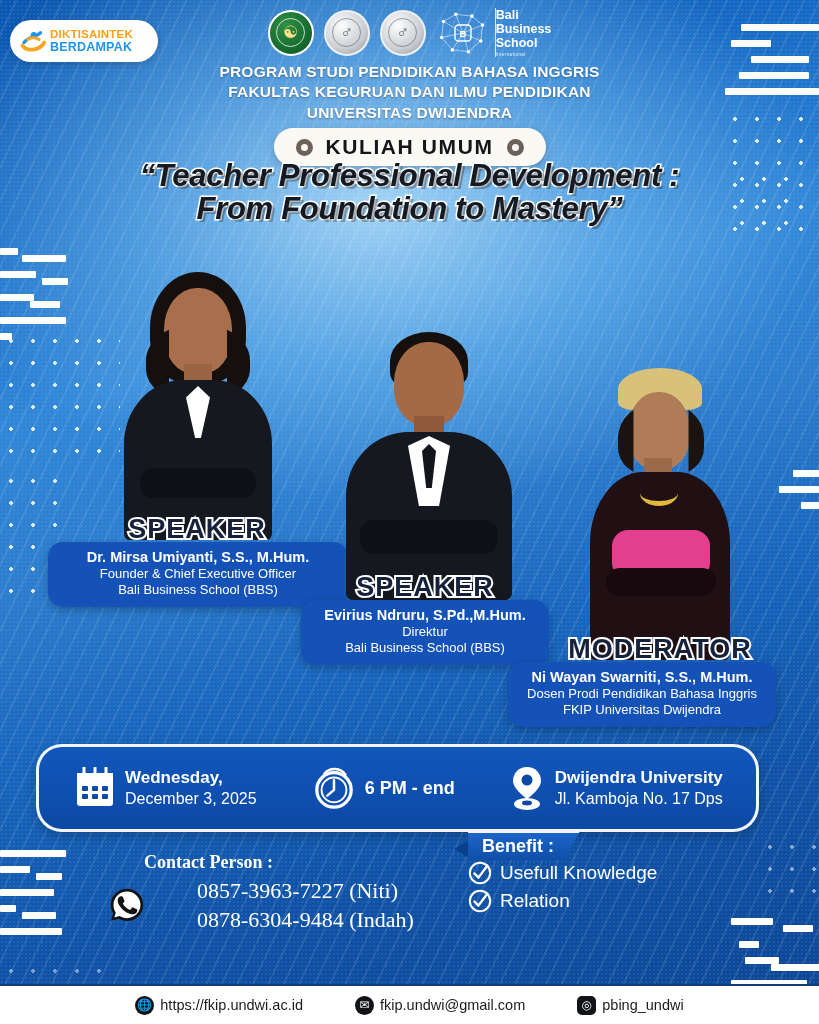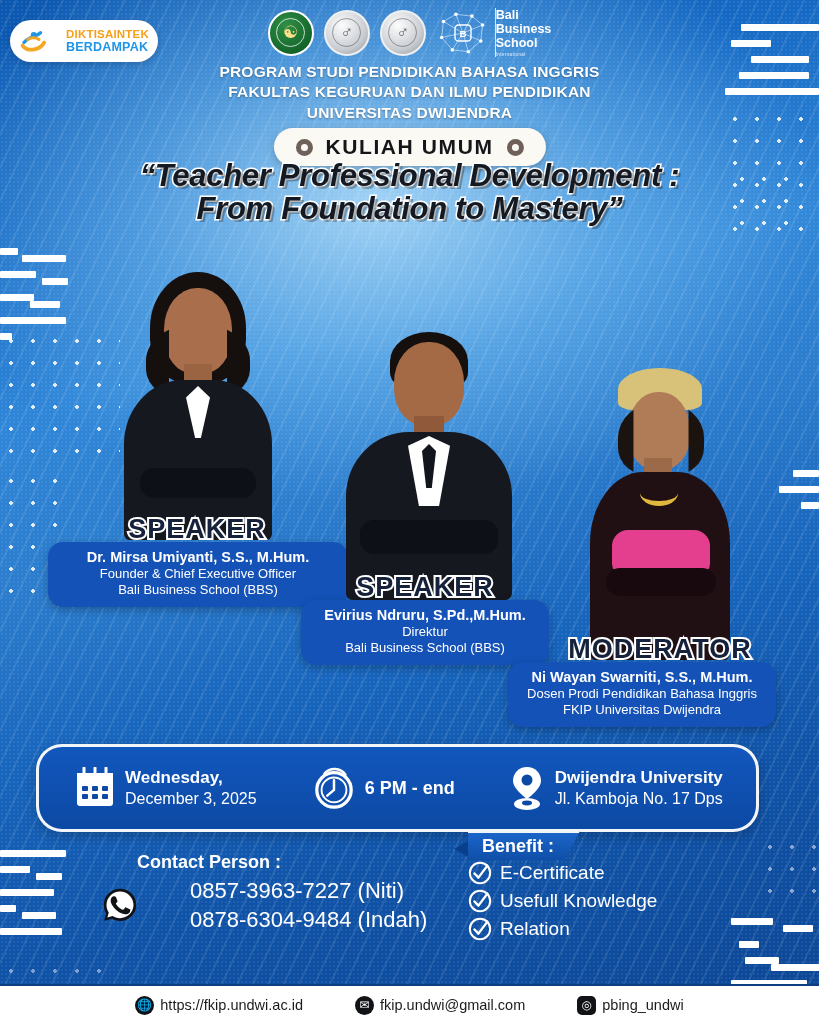--- a/index.html
+++ b/index.html
@@ -30,21 +30,21 @@
   
   .dotgrid{position:absolute;background-image:radial-gradient(#ffffff 1.6px, rgba(255,255,255,0) 1.7px);background-size:22px 22px;opacity:.85;}
 
   
   .bars{position:absolute;}
   .bars i{display:block;height:7px;background:#ffffff;border-radius:1px;margin-bottom:9px;}
 
   
   .diktilogo{
     position:absolute;left:10px;top:20px;width:148px;height:42px;
-    background:#ffffff;border-radius:22px;display:flex;align-items:center;gap:18px;padding:0 8px;
+    background:#ffffff;border-radius:22px;display:flex;align-items:center;gap:2px;padding:0 8px;
     box-shadow:0 2px 6px rgba(0,0,0,.18);
   }
   .dl-mark{width:30px;height:30px;border-radius:50%;background:#ffffff;position:relative;flex:0 0 auto;}
   .dl-txt{line-height:1.0;}
   .dl-txt .l1{font-size:11.5px;font-weight:bold;color:#f6a01a;letter-spacing:.2px;}
   .dl-txt .l2{font-size:12.5px;font-weight:bold;color:#2196e8;letter-spacing:.2px;}
 
   .logos{position:absolute;left:0;right:0;top:8px;display:flex;justify-content:center;align-items:center;gap:10px;}
   .seal{width:46px;height:46px;border-radius:50%;display:flex;align-items:center;justify-content:center;}
   .seal.green{background:radial-gradient(circle at 38% 32%,#2f8f45,#14662b 70%,#0c4d20);border:2px solid #ffffff;}
@@ -111,21 +111,21 @@
     display:flex;align-items:center;color:#ffffff;
     box-shadow:0 4px 12px rgba(0,0,0,.22);
   }
   .infoitem{display:flex;align-items:center;gap:10px;}
   .infoitem .lines{line-height:1.2;}
   .infoitem .l1{font-size:17px;font-weight:bold;}
   .infoitem .l2{font-size:16px;font-weight:normal;}
   .infoitem .single{font-size:18px;font-weight:bold;}
 
   
-  .contactwrap{position:absolute;left:102px;top:852px;color:#ffffff;}
+  .contactwrap{position:absolute;left:109px;top:852px;color:#ffffff;font-family:Liberation Serif, serif;}
   .contactwrap .hdr{font-size:18px;font-weight:bold;margin-left:35px;}
   .contactrow{display:flex;align-items:center;gap:8px;margin-top:3px;}
   .wa{width:36px;height:36px;flex:0 0 auto;}
   .phones{line-height:1.32;font-size:22px;margin-left:44px;}
 
   
   .benefitwrap{position:absolute;left:468px;top:836px;color:#ffffff;}
   .ribbon{position:relative;display:inline-block;}
   .ribbon .rb{
     position:relative;background:linear-gradient(180deg,#1b65c9,#0f4fa8);
@@ -405,34 +405,27 @@
   <div class="benefitwrap">
     <div class="ribbon">
       <span class="tail"></span>
       <span class="rb">Benefit :</span>
     </div>
     <div class="ben">
       <svg class="chk" viewBox="0 0 26 26" aria-hidden="true">
         <circle cx="13" cy="13" r="11" fill="none" stroke="#ffffff" stroke-width="2.2"></circle>
         <path d="M7 13.5 L11.3 18 L21 5" stroke="#ffffff" stroke-width="2.6" fill="none" stroke-linecap="round" stroke-linejoin="round"></path>
       </svg>
-      <span>E-Certificate</span>
+      <span>Usefull Knowledge</span>
     </div>
     <div class="ben">
       <svg class="chk" viewBox="0 0 26 26" aria-hidden="true">
         <circle cx="13" cy="13" r="11" fill="none" stroke="#ffffff" stroke-width="2.2"></circle>
         <path d="M7 13.5 L11.3 18 L21 5" stroke="#ffffff" stroke-width="2.6" fill="none" stroke-linecap="round" stroke-linejoin="round"></path>
       </svg>
-      <span>Usefull Knowledge</span>
-    </div>
-    <div class="ben">
-      <svg class="chk" viewBox="0 0 26 26" aria-hidden="true">
-        <circle cx="13" cy="13" r="11" fill="none" stroke="#ffffff" stroke-width="2.2"></circle>
-        <path d="M7 13.5 L11.3 18 L21 5" stroke="#ffffff" stroke-width="2.6" fill="none" stroke-linecap="round" stroke-linejoin="round"></path>
-      </svg>
       <span>Relation</span>
     </div>
   </div>
 
   <div class="footer">
     <div class="fitem">
       <span class="fico">🌐</span>
       <span>https://fkip.undwi.ac.id</span>
     </div>
     <div class="fitem">

